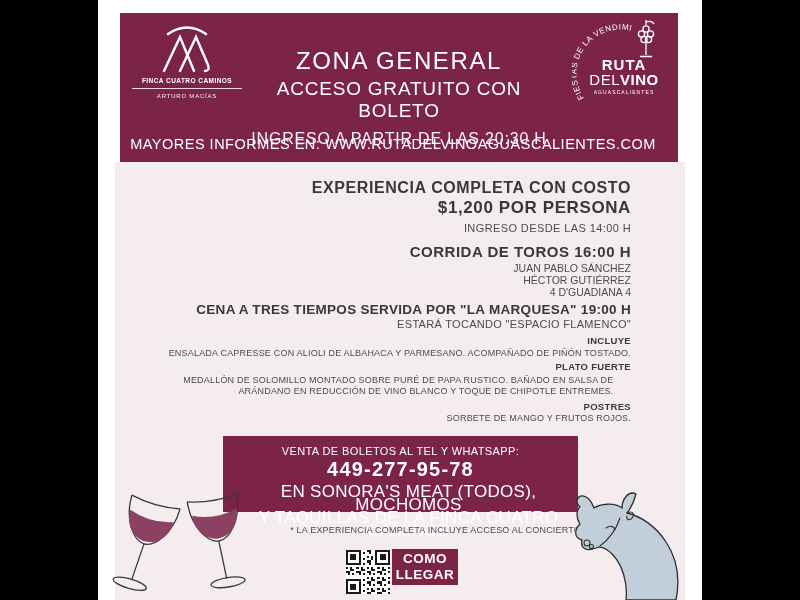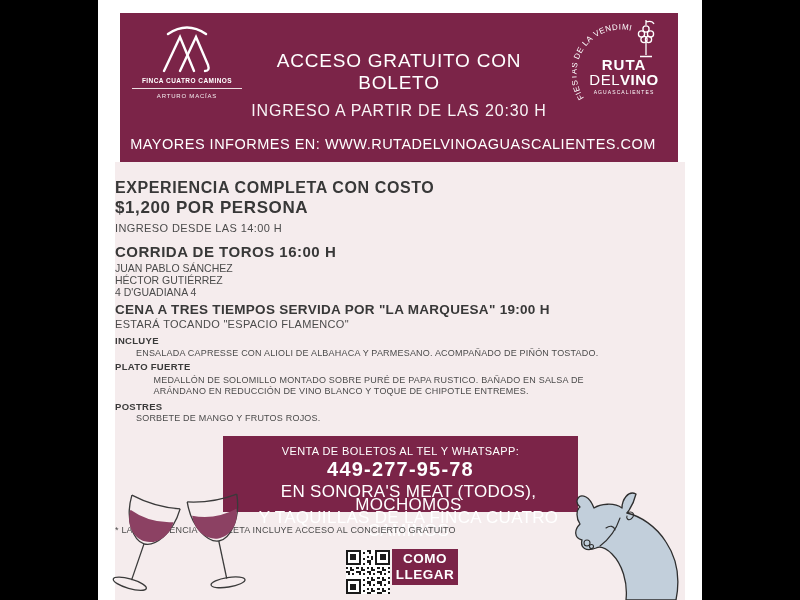--- a/index.html
+++ b/index.html
@@ -23,21 +23,21 @@
   .header-center{position:absolute;left:125px;right:125px;top:34px;text-align:center;}
   .zona-title{font-size:24px;font-weight:500;letter-spacing:1.6px;}
   .access-subtitle{font-size:19px;font-weight:500;letter-spacing:.8px;margin-top:3px;}
   .entry-time{font-size:16px;font-weight:400;letter-spacing:.8px;margin-top:8px;color:rgba(255,255,255,.95);}
   .info-url{position:absolute;left:0;right:12px;bottom:10px;text-align:center;
             font-size:14.5px;font-weight:400;letter-spacing:.5px;color:#fff;}
   .ruta-logo{position:absolute;right:6px;top:5px;}
 
   
   .body-panel{position:absolute;left:17px;top:162px;width:570px;height:438px;background:var(--pink);}
-  .tline{position:absolute;left:17px;width:516px;text-align:left;color:var(--ink);}
+  .tline{position:absolute;left:17px;width:516px;text-align:right;color:var(--ink);}
   .t-exp-title{top:179px;font-size:16px;font-weight:700;letter-spacing:.6px;color:#383838;}
   .t-price{top:198px;font-size:17px;font-weight:700;letter-spacing:.6px;color:#383838;}
   .t-exp-entry{top:222px;font-size:11px;font-weight:500;letter-spacing:.4px;color:var(--ink2);}
   .t-corrida{top:243px;font-size:15px;font-weight:700;letter-spacing:.5px;color:#383838;}
   .t-lineup{top:262px;font-size:10.5px;line-height:12px;font-weight:500;color:var(--ink2);}
   .t-cena{top:302px;font-size:13.5px;font-weight:700;letter-spacing:.3px;color:#383838;}
   .t-estara{top:318px;font-size:11px;font-weight:500;letter-spacing:.3px;color:var(--ink2);}
   .c-label{font-size:9.5px;font-weight:700;letter-spacing:.3px;color:#3a3a3a;}
   .c-desc{font-size:9px;line-height:10.5px;letter-spacing:.2px;color:var(--ink2);padding-left:21px;}
   .t-entremes-l{top:335px;} .t-entremes-d{top:348px;}
@@ -74,20 +74,21 @@
             <path d="M 12 9 Q 31 -4 50 9"></path>
             <path d="M 8 46 L 24 12 L 38 46"></path>
             <path d="M 24 46 L 40 12 L 52 40 Q 54 46 49 46"></path>
           </g>
         </svg>
         <div class="finca-name">FINCA CUATRO CAMINOS</div>
         <div class="finca-sub">ARTURO MACÍAS</div>
       </div>
 
       <div class="header-center">
+        <div class="zona-title">ZONA GENERAL</div>
         <div class="access-subtitle">ACCESO GRATUITO CON BOLETO</div>
         <div class="entry-time">INGRESO A PARTIR DE LAS 20:30 H</div>
       </div>
 
       <div class="info-url">MAYORES INFORMES EN: WWW.RUTADELVINOAGUASCALIENTES.COM</div>
 
       <div class="ruta-logo">
         <svg width="100" height="100" viewBox="0 0 100 100">
           <defs>
               <path id="vendimia-arc" d="M 12 80 A 44 44 0 0 1 60 13" fill="none"></path>

